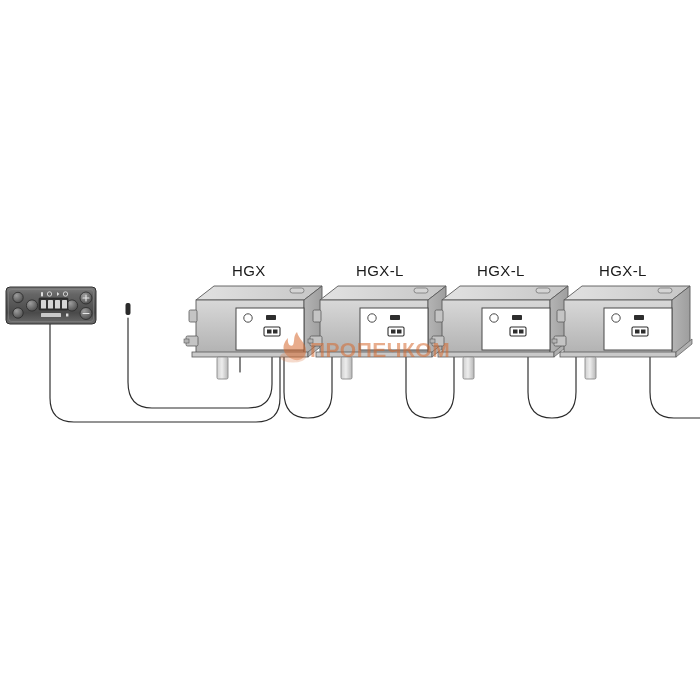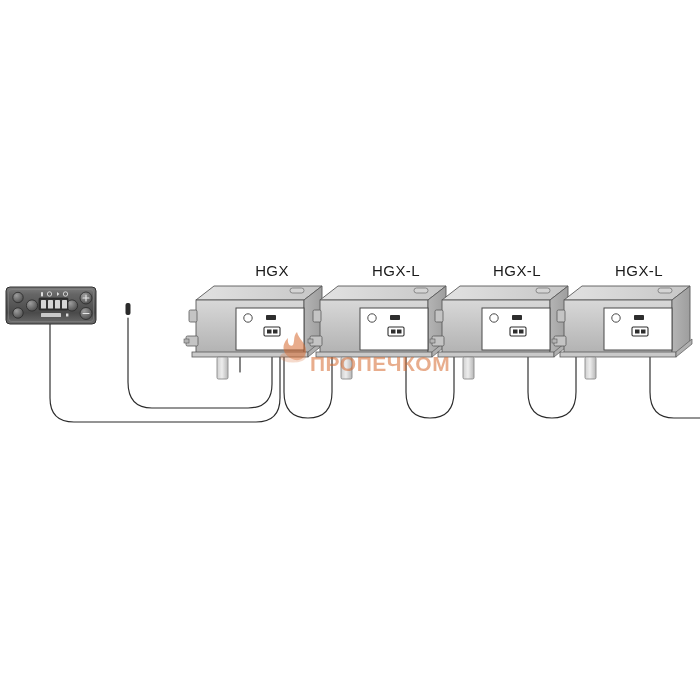--- a/index.html
+++ b/index.html
@@ -25,41 +25,39 @@
     height: 700px;
     display: block;
   }
   .unit-label {
     position: absolute;
     font-family: "Liberation Sans", sans-serif;
     font-size: 15px;
     color: #1a1a1a;
     letter-spacing: 0.4px;
     white-space: nowrap;
-    text-align: center;
   }
   #watermark {
     position: absolute;
     left: 276px;
     top: 334px;
     width: 170px;
     height: 34px;
     pointer-events: none;
   }
   #watermark-text {
     position: absolute;
     left: 34px;
     top: 4px;
     font-family: "Liberation Sans", sans-serif;
     font-size: 21px;
     font-weight: bold;
     letter-spacing: 0.5px;
     color: rgba(214, 106, 48, 0.55);
     white-space: nowrap;
-    margin-top: 14px;
   }
 </style>
 </head>
 <body>
 
 <div id="stage">
 
   <svg id="diagram-svg" viewBox="0 0 700 700">
     <defs>
       <linearGradient id="gradBody" x1="0" y1="0" x2="0" y2="1">

